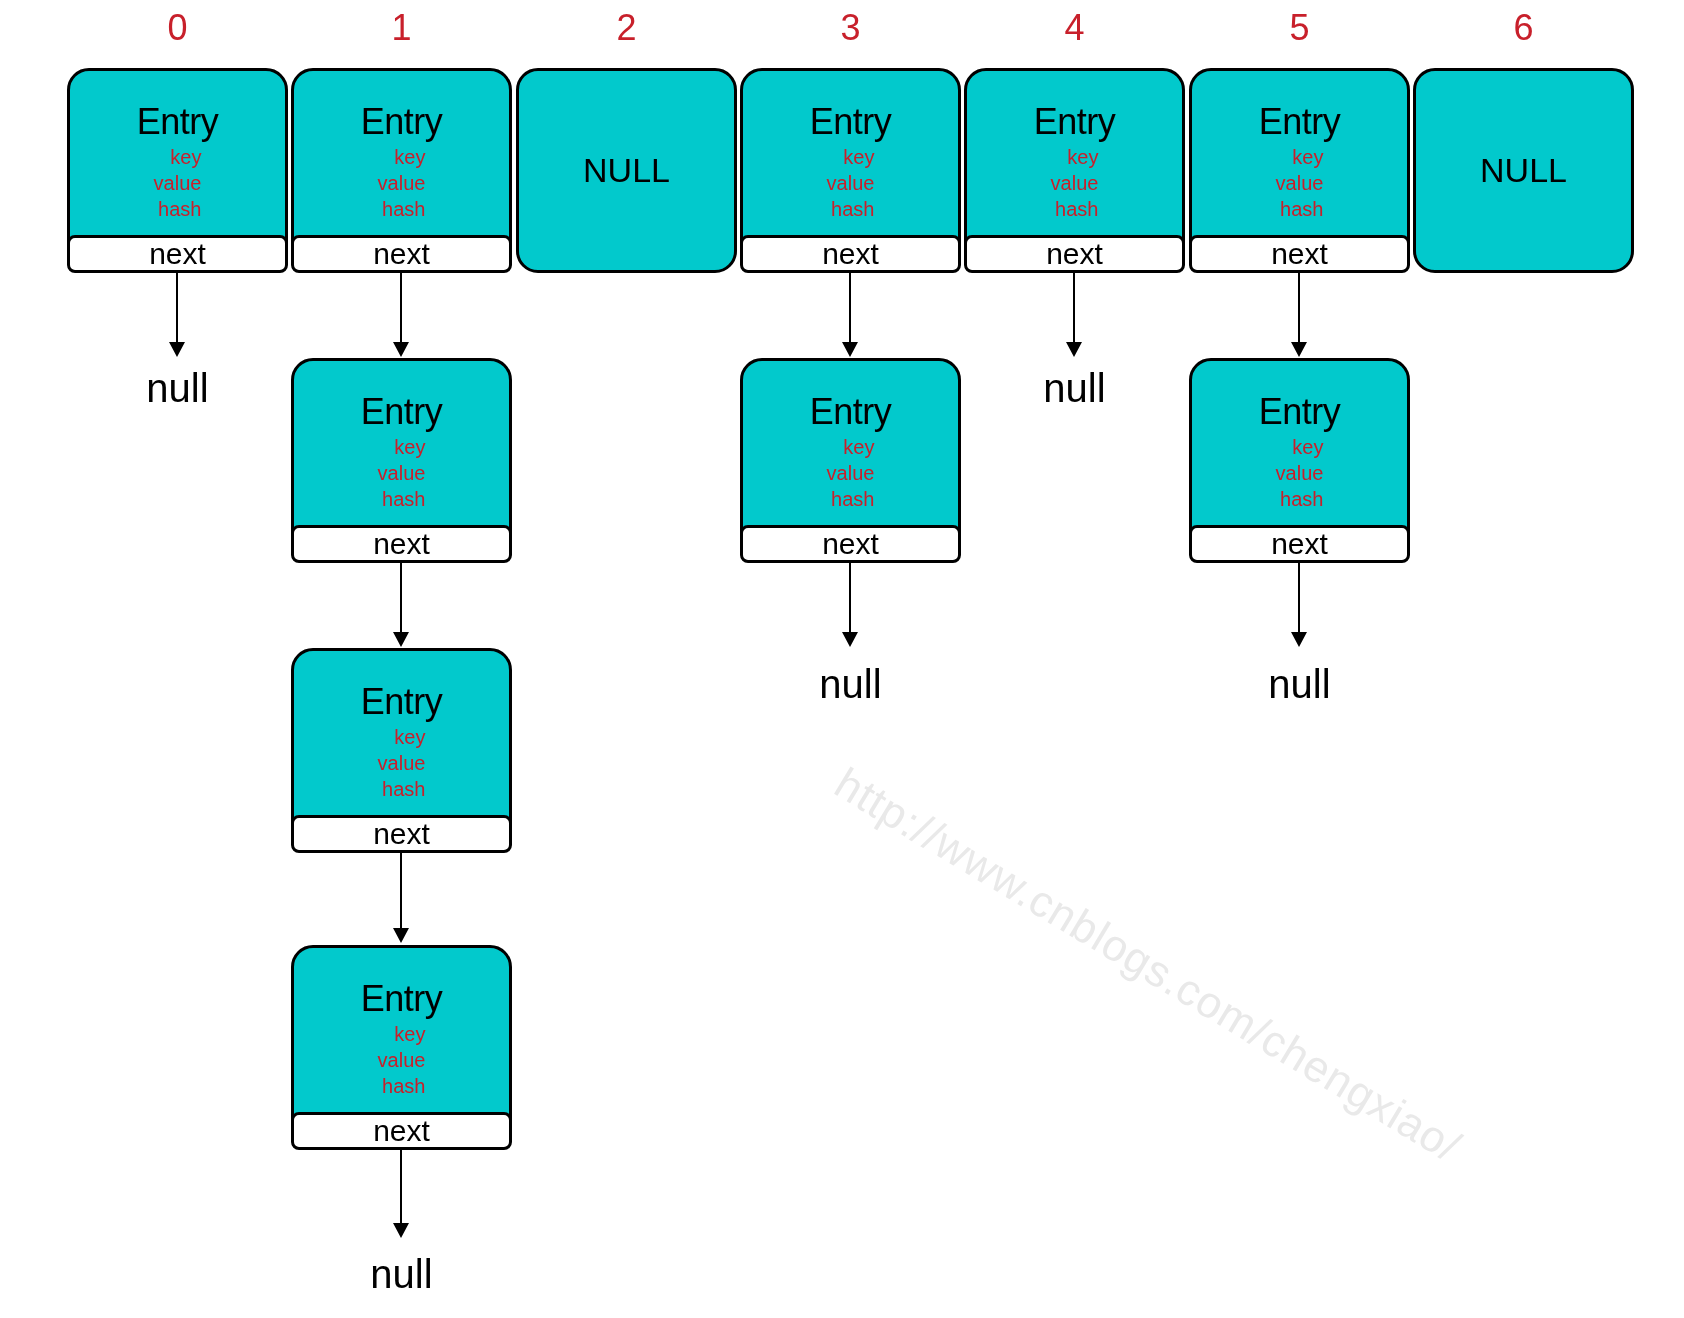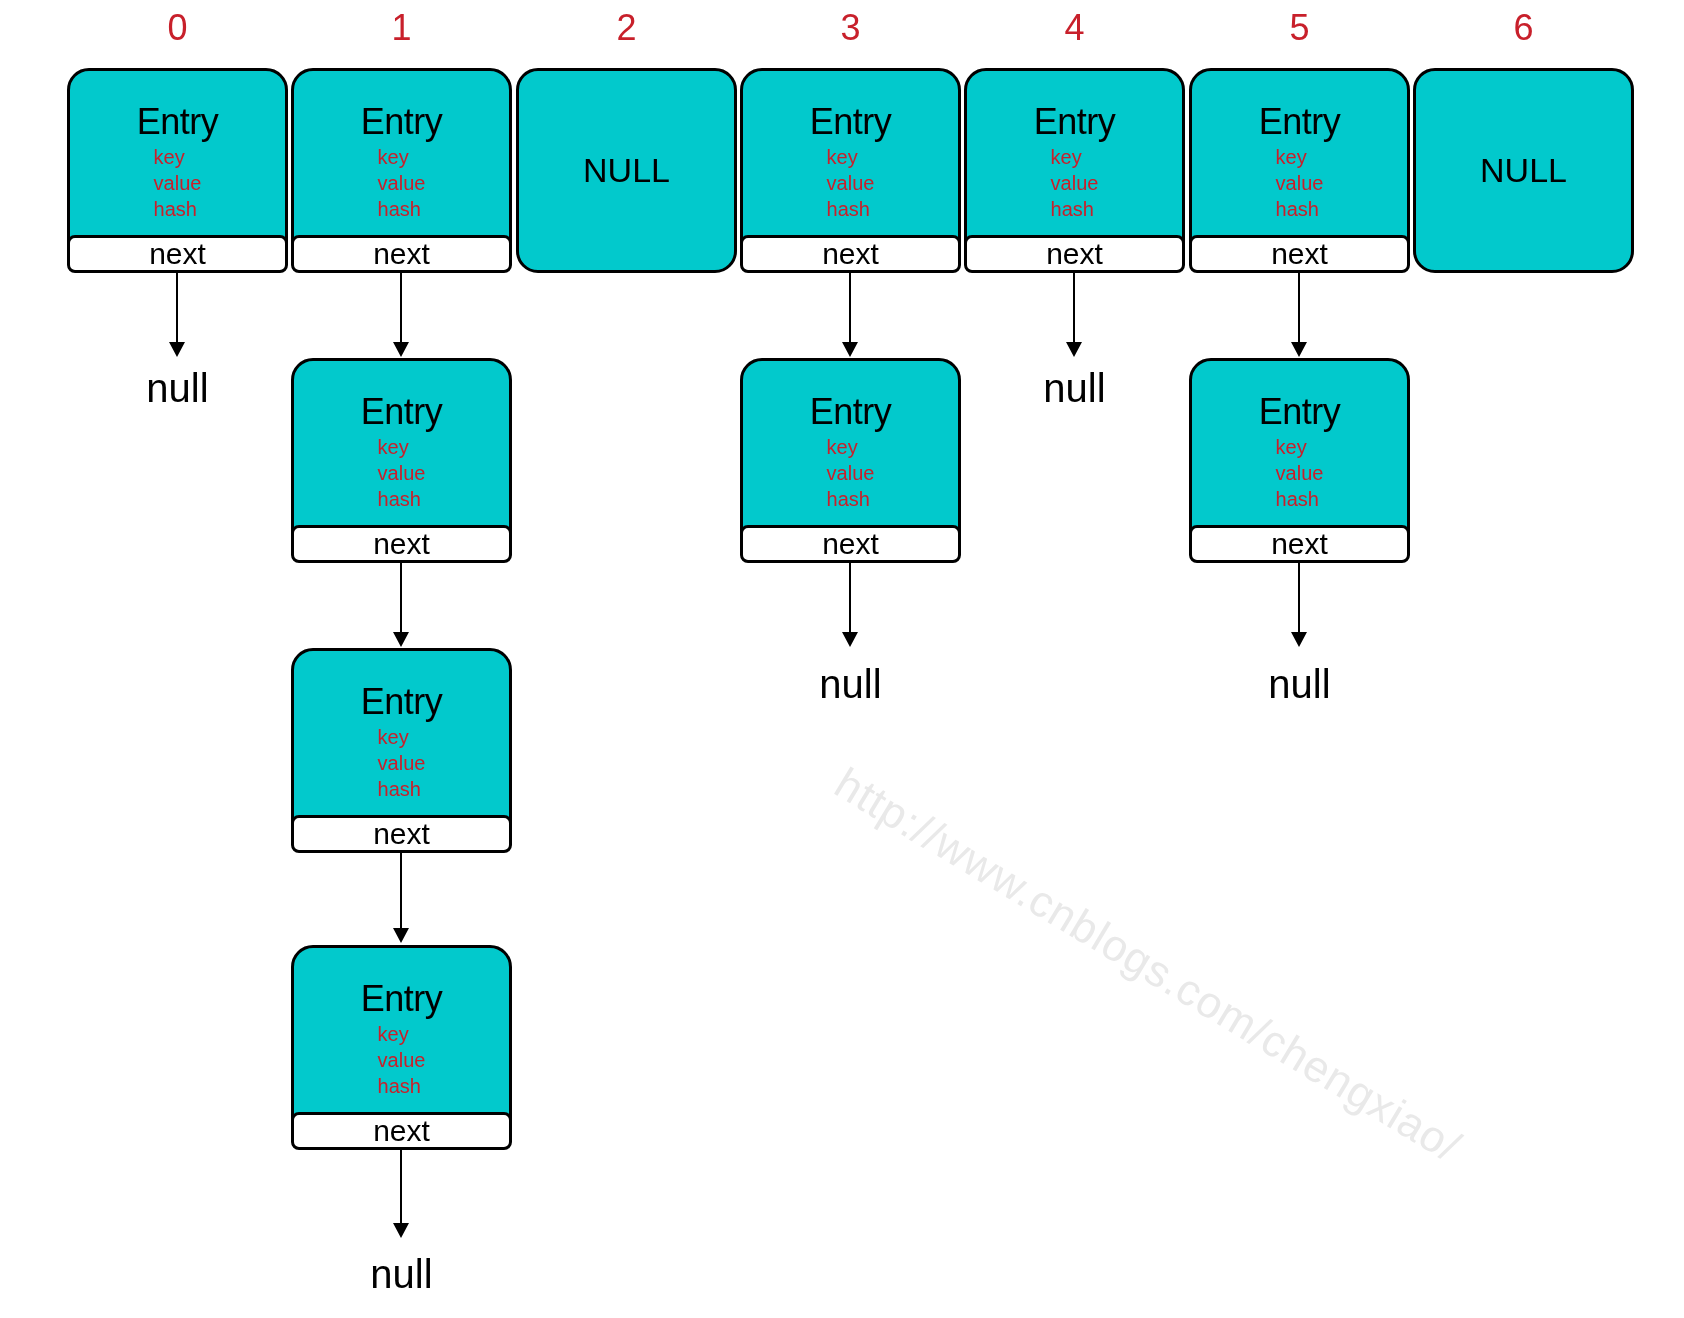--- a/index.html
+++ b/index.html
@@ -36,21 +36,21 @@
     display:flex; flex-direction:column;
     align-items:center; justify-content:center;
     padding-top:18px;
     border-radius:23px;
   }
   .entry-title{
     font-size:36px; line-height:1.1; color:#000;
     letter-spacing:-0.5px;
   }
   .entry-fields{
-    margin-top:2px; text-align:left;
+    margin-top:2px; text-align:right;
     font-size:20px; line-height:1.3;
     color:var(--field-text);
   }
   .next-pill{
     position:absolute; left:-3px; right:-3px; bottom:-3px; height:38px;
     background:#ffffff; border:3px solid var(--line); border-radius:8px;
     text-align:center; font-size:30px; line-height:32px; color:#000;
   }
   
   .null-box{

